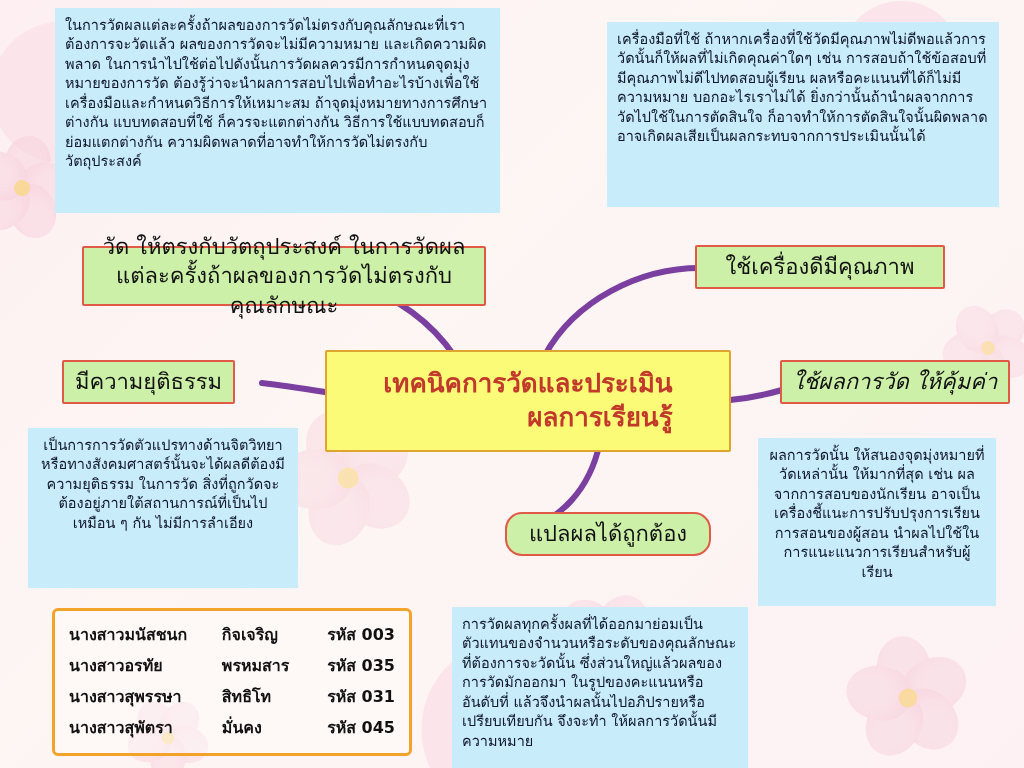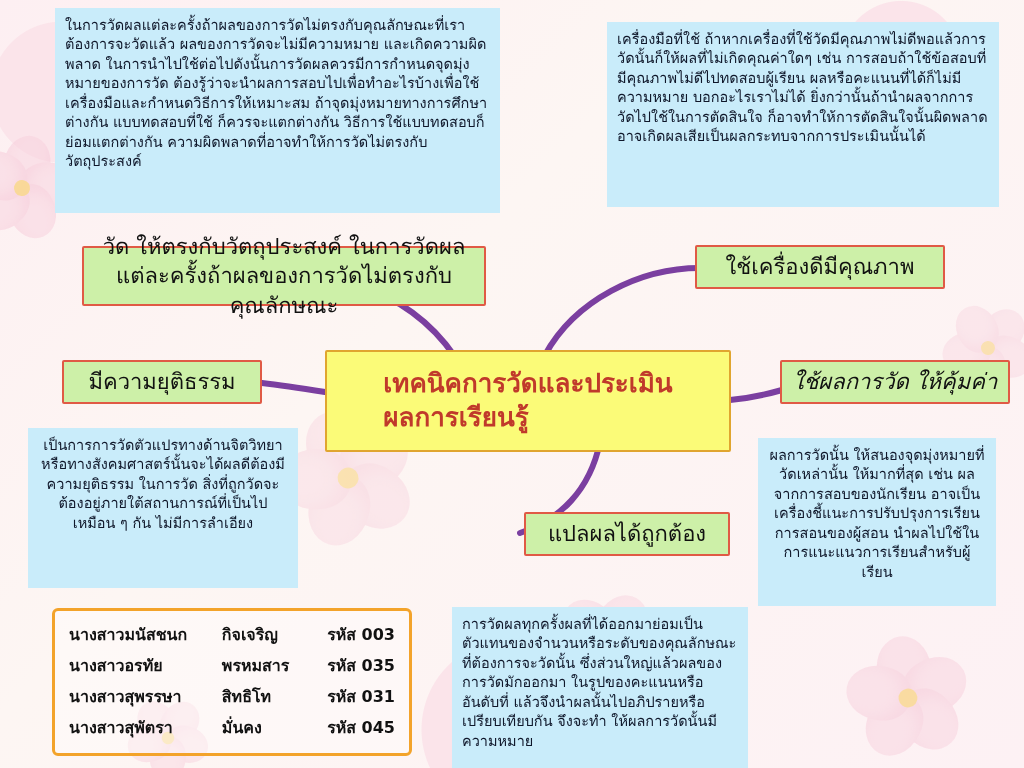--- a/index.html
+++ b/index.html
@@ -100,21 +100,21 @@
     justify-content: center;
     padding: 6px 10px;
     border-radius: 2px;
   }
   .center-node {
     background: #fbfb78;
     border: 2px solid #e0a52f;
     color: #c0392b;
     font-size: 26px;
     font-weight: bold;
-    text-align: left;
+    text-align: right;
     display: flex;
     align-items: center;
     justify-content: center;
     padding: 10px 12px;
     border-radius: 2px;
     line-height: 1.3;
   }
   
   .roster {
     position: absolute;
@@ -222,25 +222,25 @@
   </svg>
 
   <div class="box note" style="left:55px; top:8px; width:445px; height:205px;">ในการวัดผลแต่ละครั้งถ้าผลของการวัดไม่ตรงกับคุณลักษณะที่เราต้องการจะวัดแล้ว ผลของการวัดจะไม่มีความหมาย และเกิดความผิดพลาด ในการนำไปใช้ต่อไปดังนั้นการวัดผลควรมีการกำหนดจุดมุ่งหมายของการวัด ต้องรู้ว่าจะนำผลการสอบไปเพื่อทำอะไรบ้างเพื่อใช้เครื่องมือและกำหนดวิธีการให้เหมาะสม ถ้าจุดมุ่งหมายทางการศึกษาต่างกัน แบบทดสอบที่ใช้ ก็ควรจะแตกต่างกัน วิธีการใช้แบบทดสอบก็ย่อมแตกต่างกัน ความผิดพลาดที่อาจทำให้การวัดไม่ตรงกับวัตถุประสงค์</div>
 
   <div class="box note" style="left:607px; top:22px; width:392px; height:185px;">เครื่องมือที่ใช้ ถ้าหากเครื่องที่ใช้วัดมีคุณภาพไม่ดีพอแล้วการวัดนั้นก็ให้ผลที่ไม่เกิดคุณค่าใดๆ เช่น การสอบถ้าใช้ข้อสอบที่มีคุณภาพไม่ดีไปทดสอบผู้เรียน ผลหรือคะแนนที่ได้ก็ไม่มีความหมาย บอกอะไรเราไม่ได้ ยิ่งกว่านั้นถ้านำผลจากการวัดไปใช้ในการตัดสินใจ ก็อาจทำให้การตัดสินใจนั้นผิดพลาด อาจเกิดผลเสียเป็นผลกระทบจากการประเมินนั้นได้</div>
 
   <div class="box node" style="left:82px; top:246px; width:404px; height:60px;">วัด ให้ตรงกับวัตถุประสงค์ ในการวัดผลแต่ละครั้งถ้าผลของการวัดไม่ตรงกับคุณลักษณะ</div>
 
   <div class="box node" style="left:695px; top:245px; width:250px; height:44px;">ใช้เครื่องดีมีคุณภาพ</div>
 
-  <div class="box node" style="left:62px; top:360px; width:200px; height:44px;">มีความยุติธรรม</div>
+  <div class="box node" style="left:62px; top:360px; width:173px; height:44px;">มีความยุติธรรม</div>
 
   <div class="box node" style="left:780px; top:360px; width:230px; height:44px;font-style:italic;">ใช้ผลการวัด ให้คุ้มค่า</div>
 
-  <div class="box node" style="left:524px; top:512px; width:206px; height:44px;">แปลผลได้ถูกต้อง</div>
+  <div class="box node" style="left:505px; top:512px; width:206px; height:44px;border-radius:17px;">แปลผลได้ถูกต้อง</div>
 
   <div class="box center-node" style="left:325px; top:350px; width:406px; height:102px;">
     <div>
       <div>เทคนิคการวัดและประเมิน</div>
       <div>ผลการเรียนรู้</div>
     </div>
   </div>
 
   <div class="box note center" style="left:28px; top:428px; width:270px; height:160px;">เป็นการการวัดตัวแปรทางด้านจิตวิทยาหรือทางสังคมศาสตร์นั้นจะได้ผลดีต้องมีความยุติธรรม ในการวัด สิ่งที่ถูกวัดจะต้องอยู่ภายใต้สถานการณ์ที่เป็นไปเหมือน ๆ กัน ไม่มีการลำเอียง</div>
 

